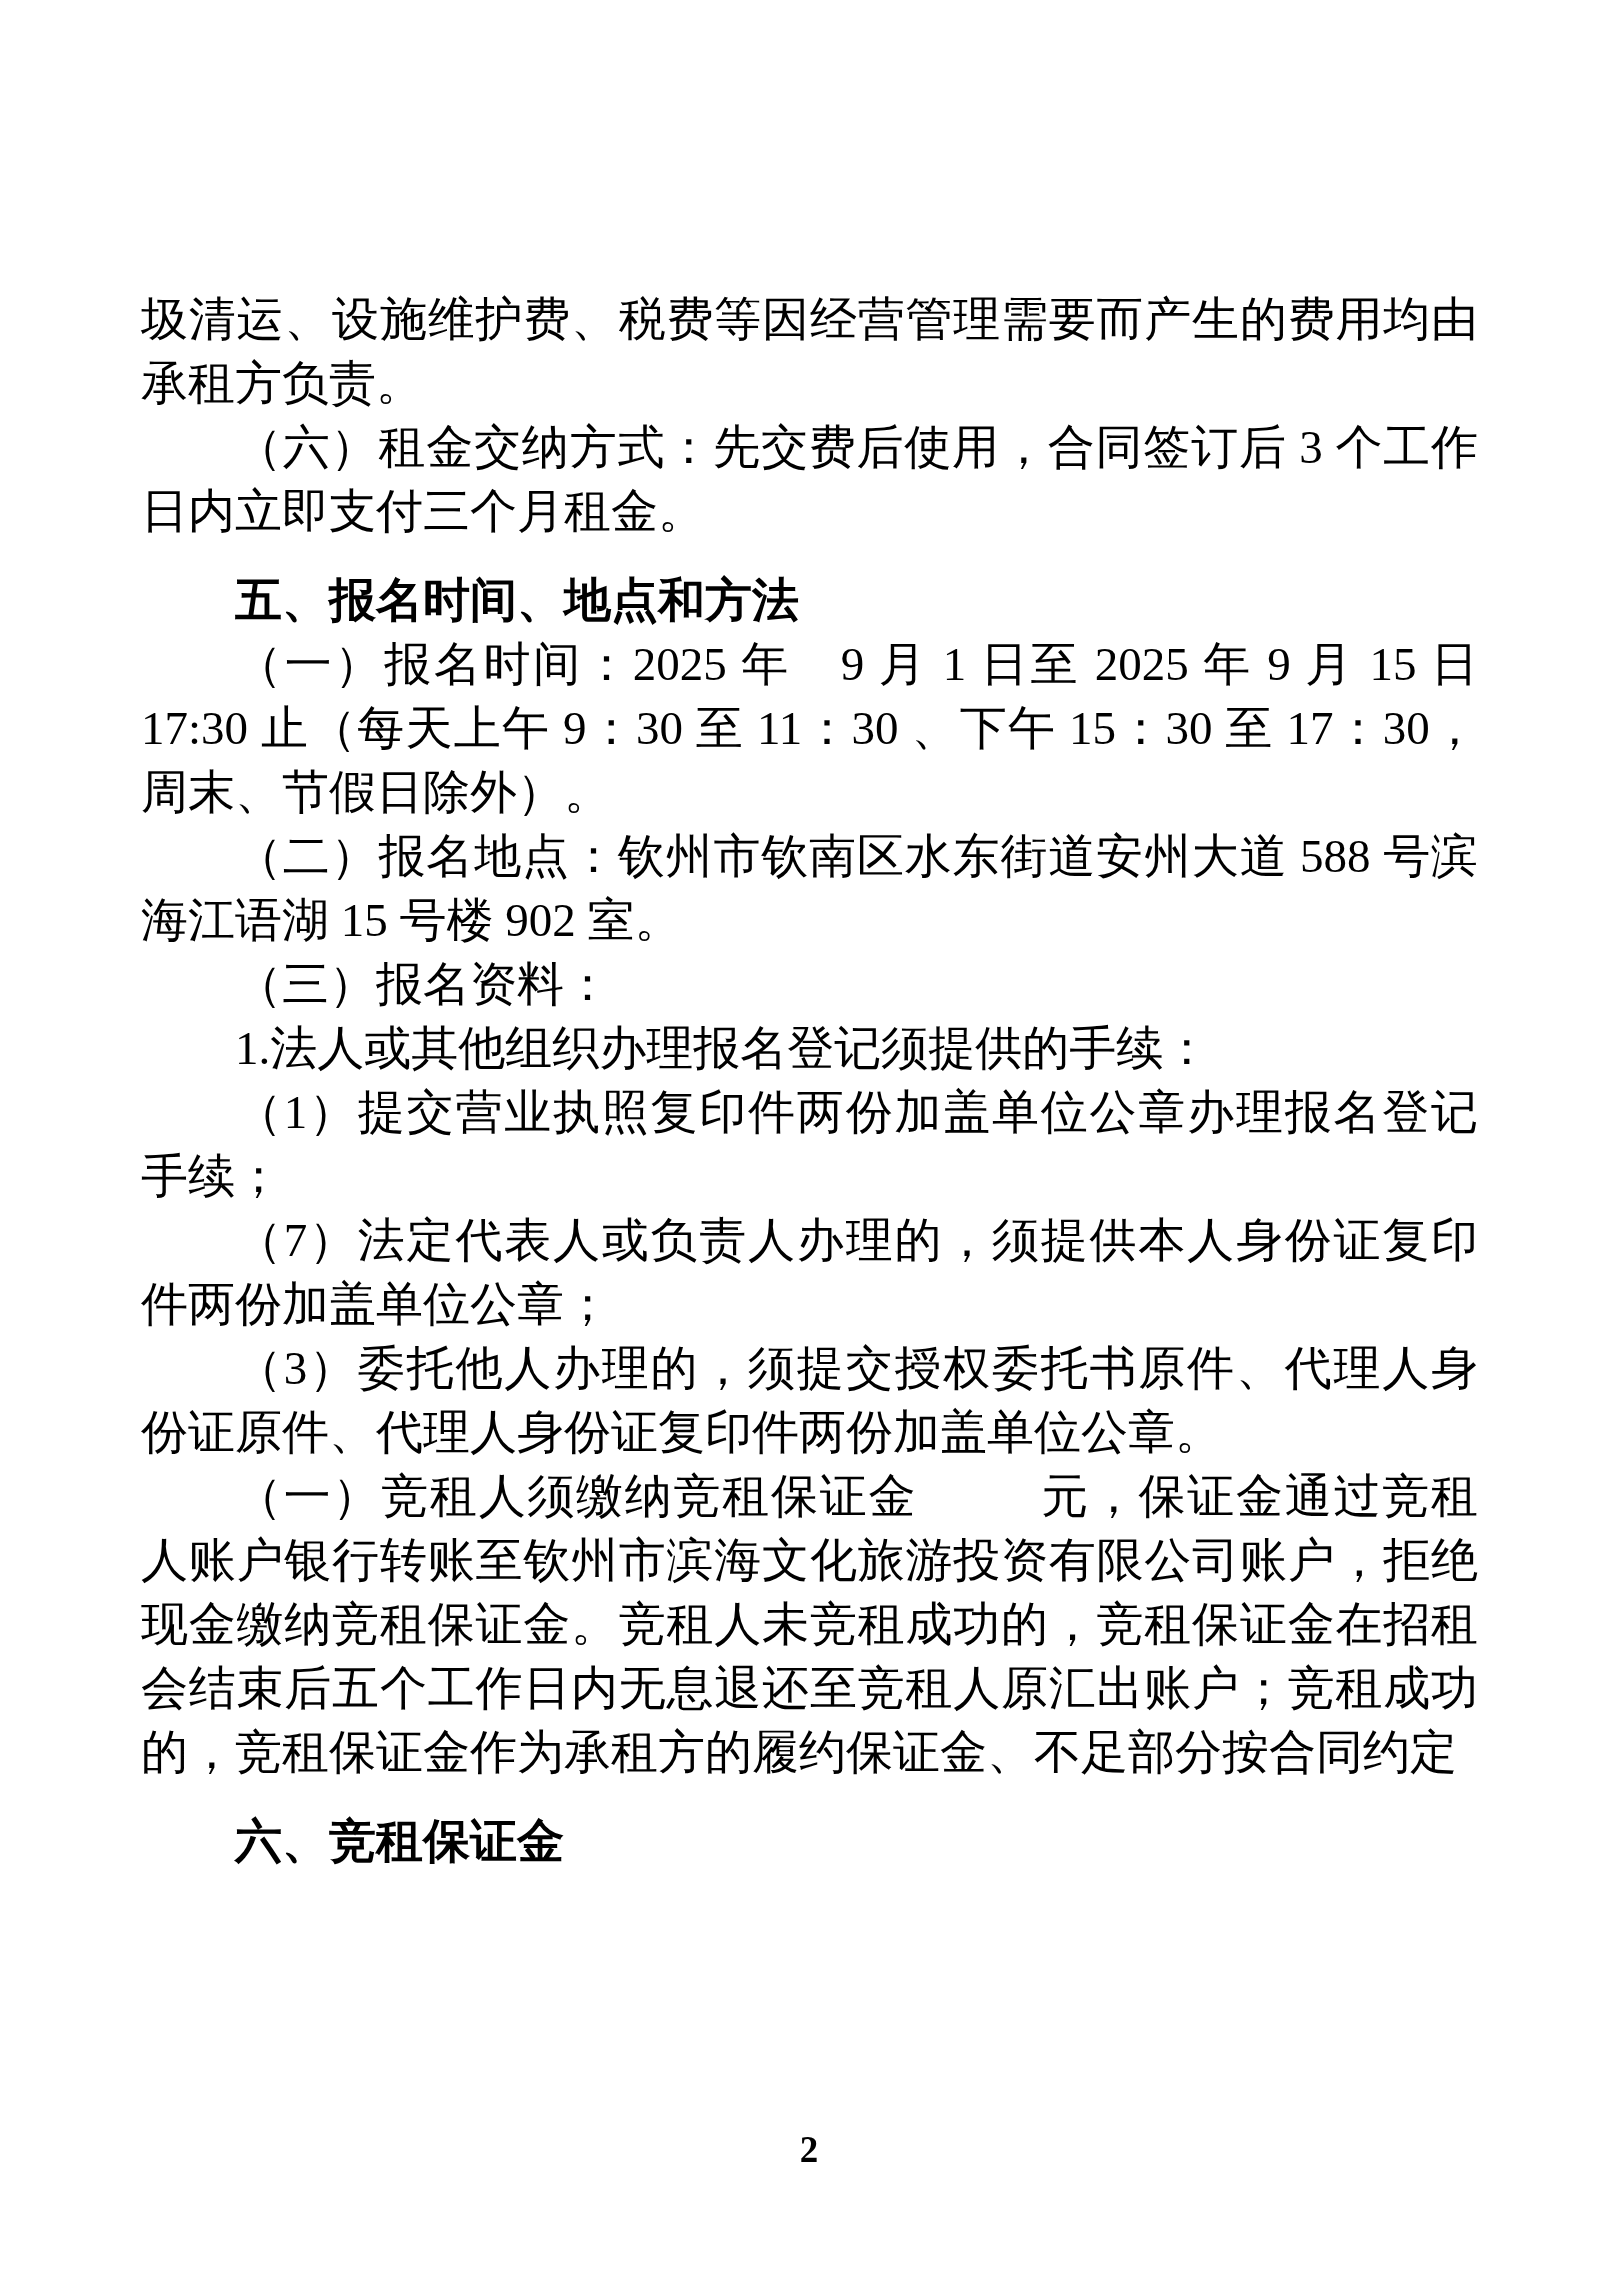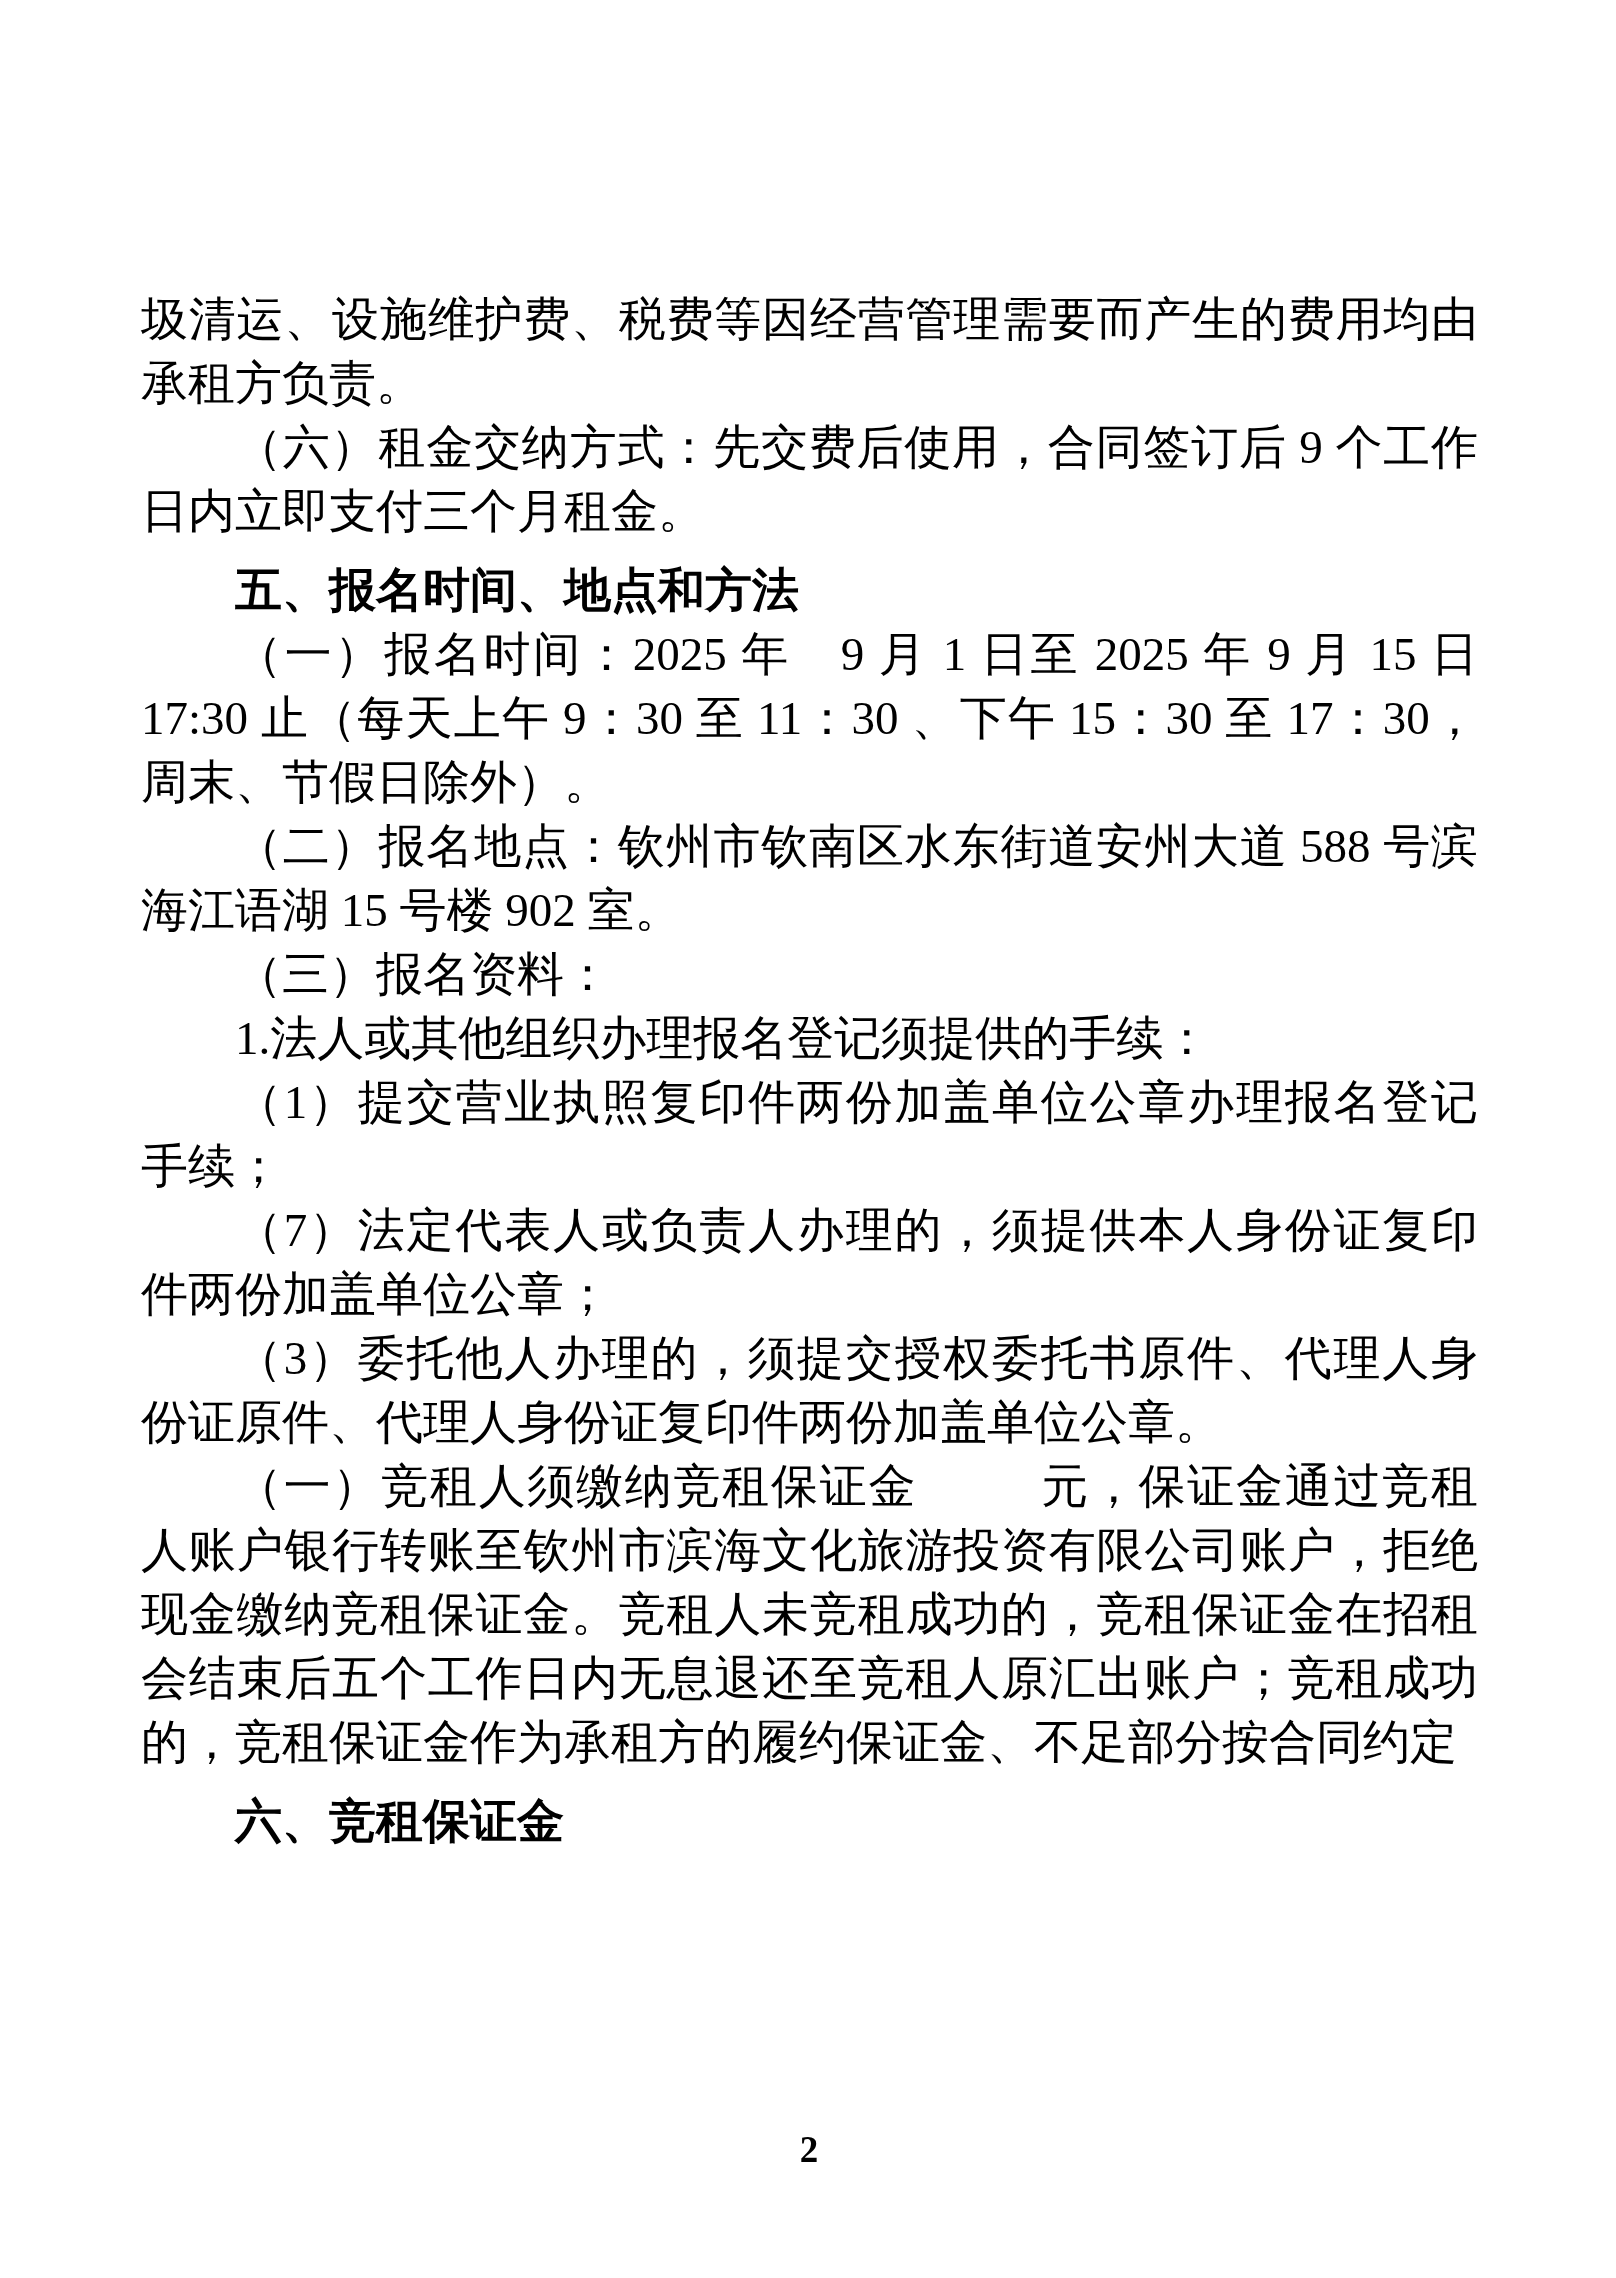--- a/index.html
+++ b/index.html
@@ -26,21 +26,21 @@
   .para {
     margin: 0;
     text-indent: 2em;
   }
   .no-indent {
     text-indent: 0;
   }
   .heading {
     font-family: "Liberation Sans", "DejaVu Sans", sans-serif;
     font-weight: 700;
-    margin-top: 15px;
+    margin-top: 25px;
   }
   .blank-field {
     display: inline-block;
     width: 2.6em;
     height: 1px;
   }
   .page-number {
     position: absolute;
     top: 2128px;
     left: 141px;
@@ -51,21 +51,21 @@
     font-weight: 700;
     color: #000000;
   }
 </style>
 </head>
 <body>
 
 <div class="page">
   <div class="content">
     <p class="para no-indent">圾清运、设施维护费、税费等因经营管理需要而产生的费用均由承租方负责。</p>
-    <p class="para">（六）租金交纳方式：先交费后使用，合同签订后 9 个工作日内立即支付三个月租金。</p>
+    <p class="para">（六）租金交纳方式：先交费后使用，合同签订后 3 个工作日内立即支付三个月租金。</p>
     <p class="para heading">五、报名时间、地点和方法</p>
     <p class="para">（一）报名时间：2025 年　9 月 1 日至 2025 年 9 月 15 日 17:30 止（每天上午 9：30 至 11：30 、下午 15：30 至 17：30，周末、节假日除外）。</p>
     <p class="para">（二）报名地点：钦州市钦南区水东街道安州大道 588 号滨海江语湖 15 号楼 902 室。</p>
     <p class="para">（三）报名资料：</p>
     <p class="para">1.法人或其他组织办理报名登记须提供的手续：</p>
     <p class="para">（1）提交营业执照复印件两份加盖单位公章办理报名登记手续；</p>
     <p class="para">（7）法定代表人或负责人办理的，须提供本人身份证复印件两份加盖单位公章；</p>
     <p class="para">（3）委托他人办理的，须提交授权委托书原件、代理人身份证原件、代理人身份证复印件两份加盖单位公章。</p>
     <p class="para"><span>（一）竞租人须缴纳竞租保证金</span><span class="blank-field"></span><span>元，保证金通过竞租人账户银行转账至钦州市滨海文化旅游投资有限公司账户，拒绝现金缴纳竞租保证金。竞租人未竞租成功的，竞租保证金在招租会结束后五个工作日内无息退还至竞租人原汇出账户；竞租成功的，竞租保证金作为承租方的履约保证金、不足部分按合同约定</span></p>
     <p class="para heading">六、竞租保证金</p>

